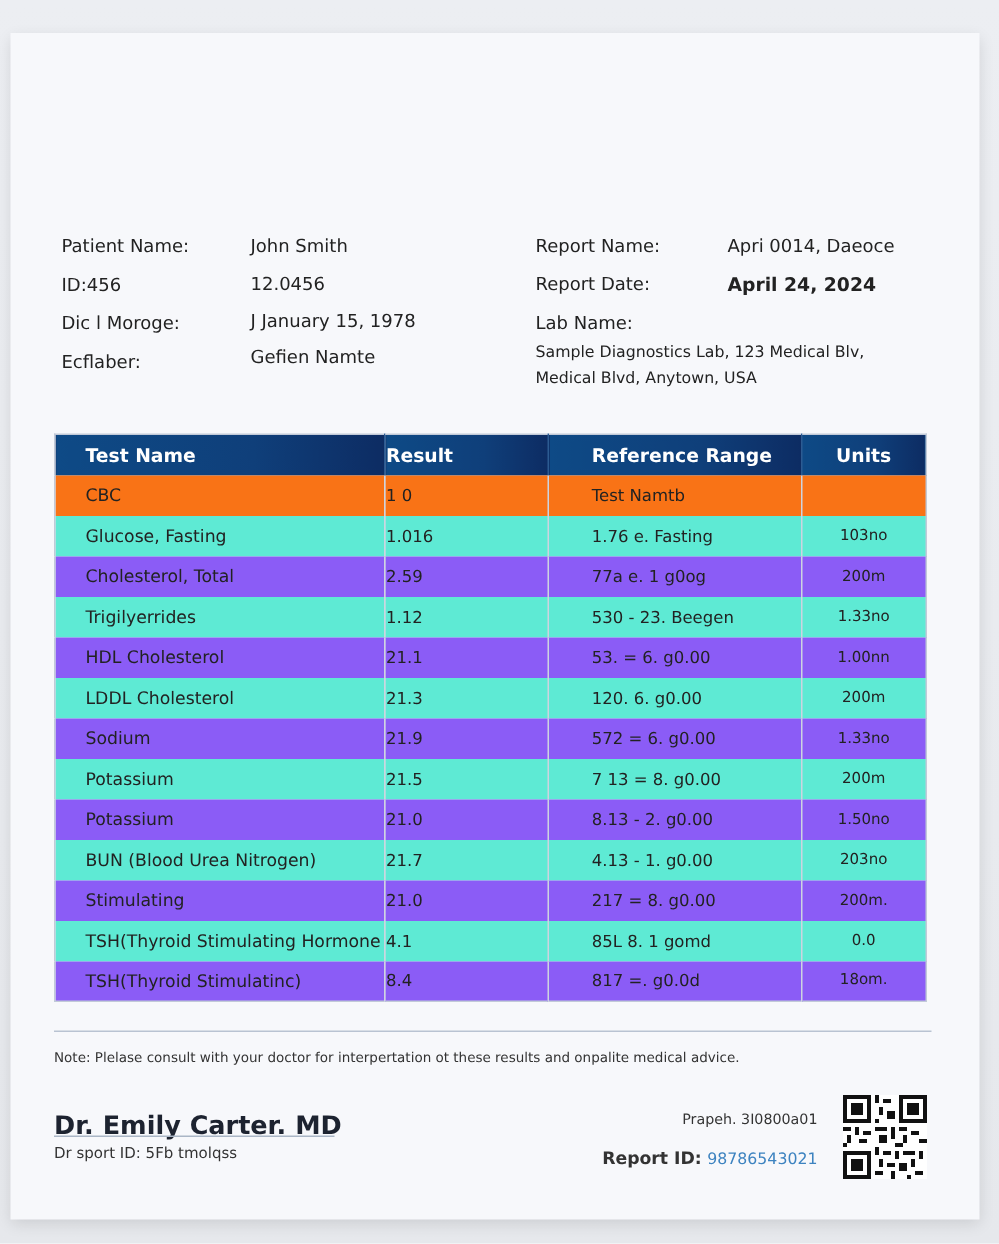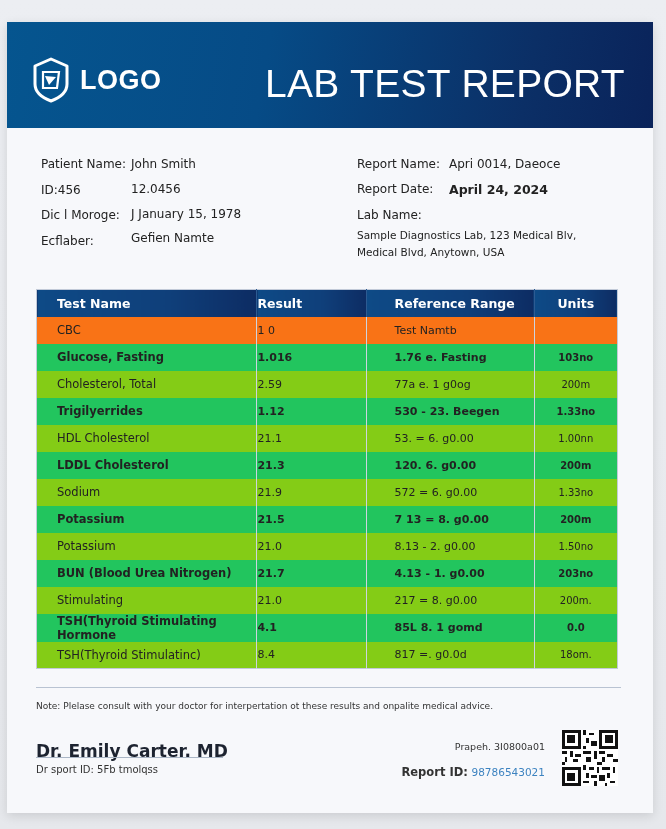--- a/index.html
+++ b/index.html
@@ -25,42 +25,42 @@
     margin-left: 10px; color: #fff; font-size: 27px; font-weight: bold;
     font-family: "Liberation Sans", sans-serif; letter-spacing: 0.5px;
   }
   .title {
     position: absolute; right: 28px; top: 40px; color: #fff;
     font-family: "Liberation Sans", sans-serif; font-size: 39px; font-weight: normal;
     letter-spacing: 0.3px;
   }
   .info { position: absolute; font-size: 12px; color: #222; }
   .info .lbl { position: absolute; white-space: nowrap; }
-  .info .val { position: absolute; white-space: nowrap; }
+  .info .val { position: absolute; white-space: nowrap; margin-left: 36px; }
   .info .val.bold { font-weight: bold; font-size: 12.5px; }
   .lab-addr { position: absolute; font-size: 10.5px; line-height: 17px; width: 220px; color: #222; }
 
   table.results {
     position: absolute; left: 29px; top: 267px; width: 582px;
     border-collapse: collapse; font-size: 11.5px;
     border: 1px solid #c2cad8;
   }
   table.results th {
     height: 27px; color: #fff; font-weight: bold; font-size: 12.5px;
     background: linear-gradient(90deg, #0e4a86 0%, #0f3f7a 60%, #0d2c63 100%);
     border-right: 1px solid #2c5b92;
   }
   table.results th:last-child { border-right: none; }
   table.results td {
     height: 27px; border-right: 1px solid #cdd4e0; color: #222;
   }
   table.results td:last-child { border-right: none; }
   table.results tr.highlight td { background: #f97316; }
-  table.results tr.odd td { background: #22c55e; font-weight: bold; }
-  table.results tr.even td { background: #84cc16; }
+  table.results tr.odd td { background: #5eead4; }
+  table.results tr.even td { background: #8b5cf6; }
   .c1 { width: 222px; text-align: left; padding-left: 20px; }
   .c2 { width: 110px; text-align: left; }
   .c3 { width: 169px; text-align: left; padding-left: 28px; }
   .c4 { width: 84px; text-align: center; }
   th.c1 { padding-left: 20px; }
   th.c3 { padding-left: 28px; }
   td.c4 { font-size: 10px; }
   td.c2 { font-size: 11px; }
   td.c3 { font-size: 11px; }
 
@@ -73,31 +73,20 @@
   .reportid { position: absolute; right: 108px; top: 743px; font-size: 11.5px; white-space: nowrap; padding-left: 38px; }
   .reportid .k { font-weight: bold; color: #333; }
   .reportid .v { color: #3d83c0; font-size: 10.5px; }
   .qr { position: absolute; left: 553px; top: 708px; width: 60px; height: 56px; }
 </style>
 </head>
 <body>
 
 <div class="card">
 
-  <div class="banner">
-    <div class="logo">
-      <svg viewBox="0 0 38 46">
-        <path d="M19 2 L35 9 L35 27 Q35 38 19 44 Q3 38 3 27 L3 9 Z" fill="none" stroke="#ffffff" stroke-width="3" stroke-linejoin="round"></path>
-        <path d="M11 15 L27 15 L25 31 L11 31 Z" fill="none" stroke="#ffffff" stroke-width="2.2"></path>
-        <path d="M13 19 L24 20 L17 28 Z" fill="#ffffff"></path>
-      </svg>
-      <span class="logo-text">LOGO</span>
-    </div>
-    <div class="title">LAB TEST REPORT</div>
-  </div>
 
   <div class="info" style="left:0;top:0;">
     <span class="lbl" style="left:34px;top:135px;">Patient Name:</span>
     <span class="val" style="left:124px;top:135px;">John Smith</span>
     <span class="lbl" style="left:34px;top:161px;">ID:456</span>
     <span class="val" style="left:124px;top:160px;">12.0456</span>
     <span class="lbl" style="left:34px;top:186px;">Dic l Moroge:</span>
     <span class="val" style="left:124px;top:185px;">J January 15, 1978</span>
     <span class="lbl" style="left:34px;top:212px;">Ecflaber:</span>
     <span class="val" style="left:124px;top:209px;">Gefien Namte</span>

